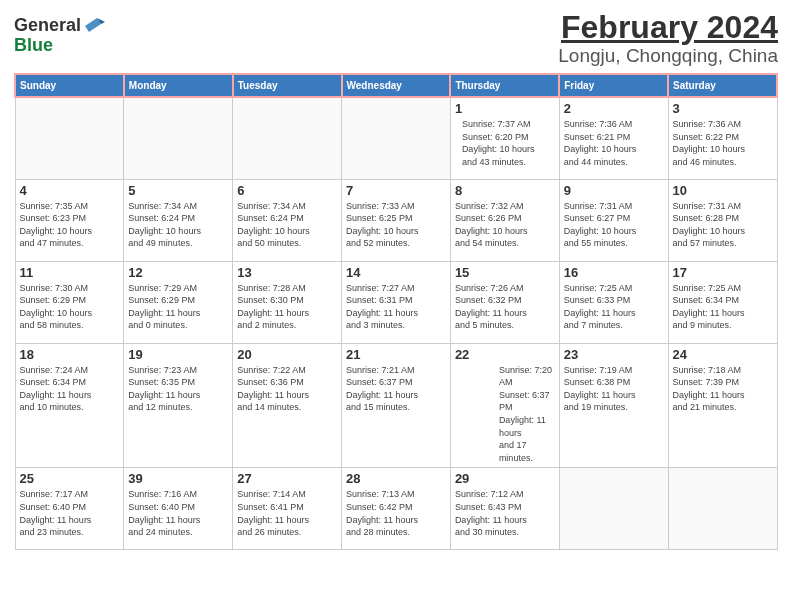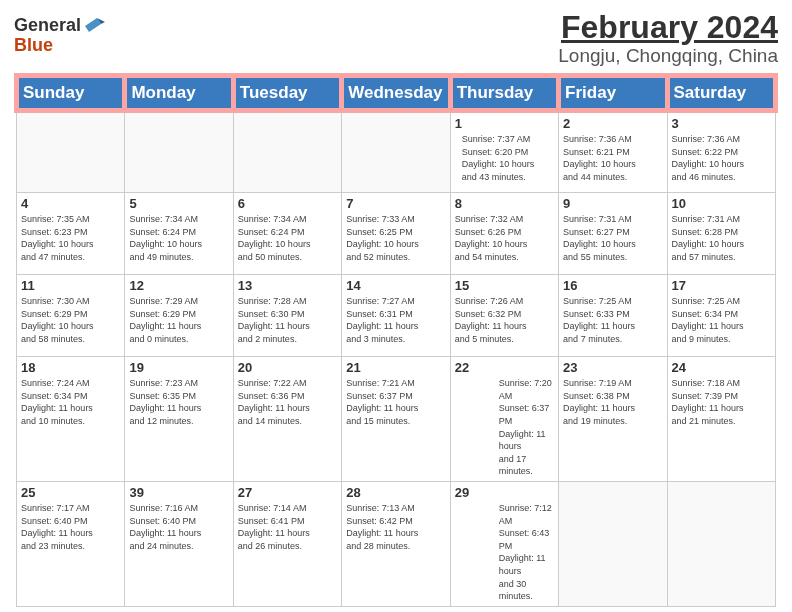--- a/index.html
+++ b/index.html
@@ -30,21 +30,21 @@
     }
     .logo-text-general {
       font-size: 18px;
       font-weight: bold;
       color: #333;
       line-height: 1;
     }
     .logo-text-blue {
       font-size: 18px;
       font-weight: bold;
-      color: #c2410c;
+      color: #15803d;
       line-height: 1;
     }
     .logo-icon {
       width: 22px;
       height: 22px;
       margin-left: 2px;
     }
     .title-block {
       text-align: right;
     }
@@ -60,25 +60,25 @@
       color: #555;
     }
     .calendar {
       width: 100%;
       border-collapse: collapse;
       flex: 1;
     }
     .calendar thead tr th {
       background: #3a7abf;
       color: #fff;
-      font-size: 17px;
+      font-size: 10px;
       font-weight: bold;
       padding: 5px 4px;
       text-align: left;
-      border: 5px solid #fca5a5;
+      border: 2px solid #fca5a5;
     }
     .calendar tbody tr td {
       border: 1px solid #ccc;
       vertical-align: top;
       padding: 3px 4px;
       font-size: 9.5px;
       color: #333;
       width: calc(100% / 7);
       height: 82px;
     }
@@ -340,21 +340,21 @@
           </td>
           <td>
             <span class="day-number">28</span>
             <div class="day-info" style="white-space: pre-line;">Sunrise: 7:13 AM
 Sunset: 6:42 PM
 Daylight: 11 hours
 and 28 minutes.</div>
           </td>
           <td>
             <span class="day-number">29</span>
-            <div class="day-info" style="white-space: pre-line; margin-left: 44px;">Sunrise: 7:12 AM
+            <div class="day-info" style="white-space: pre-line;">Sunrise: 7:12 AM
 Sunset: 6:43 PM
 Daylight: 11 hours
 and 30 minutes.</div>
           </td>
           <td class="empty"></td>
           <td class="empty"></td>
         </tr>
       </tbody>
   </table>
 </div>

